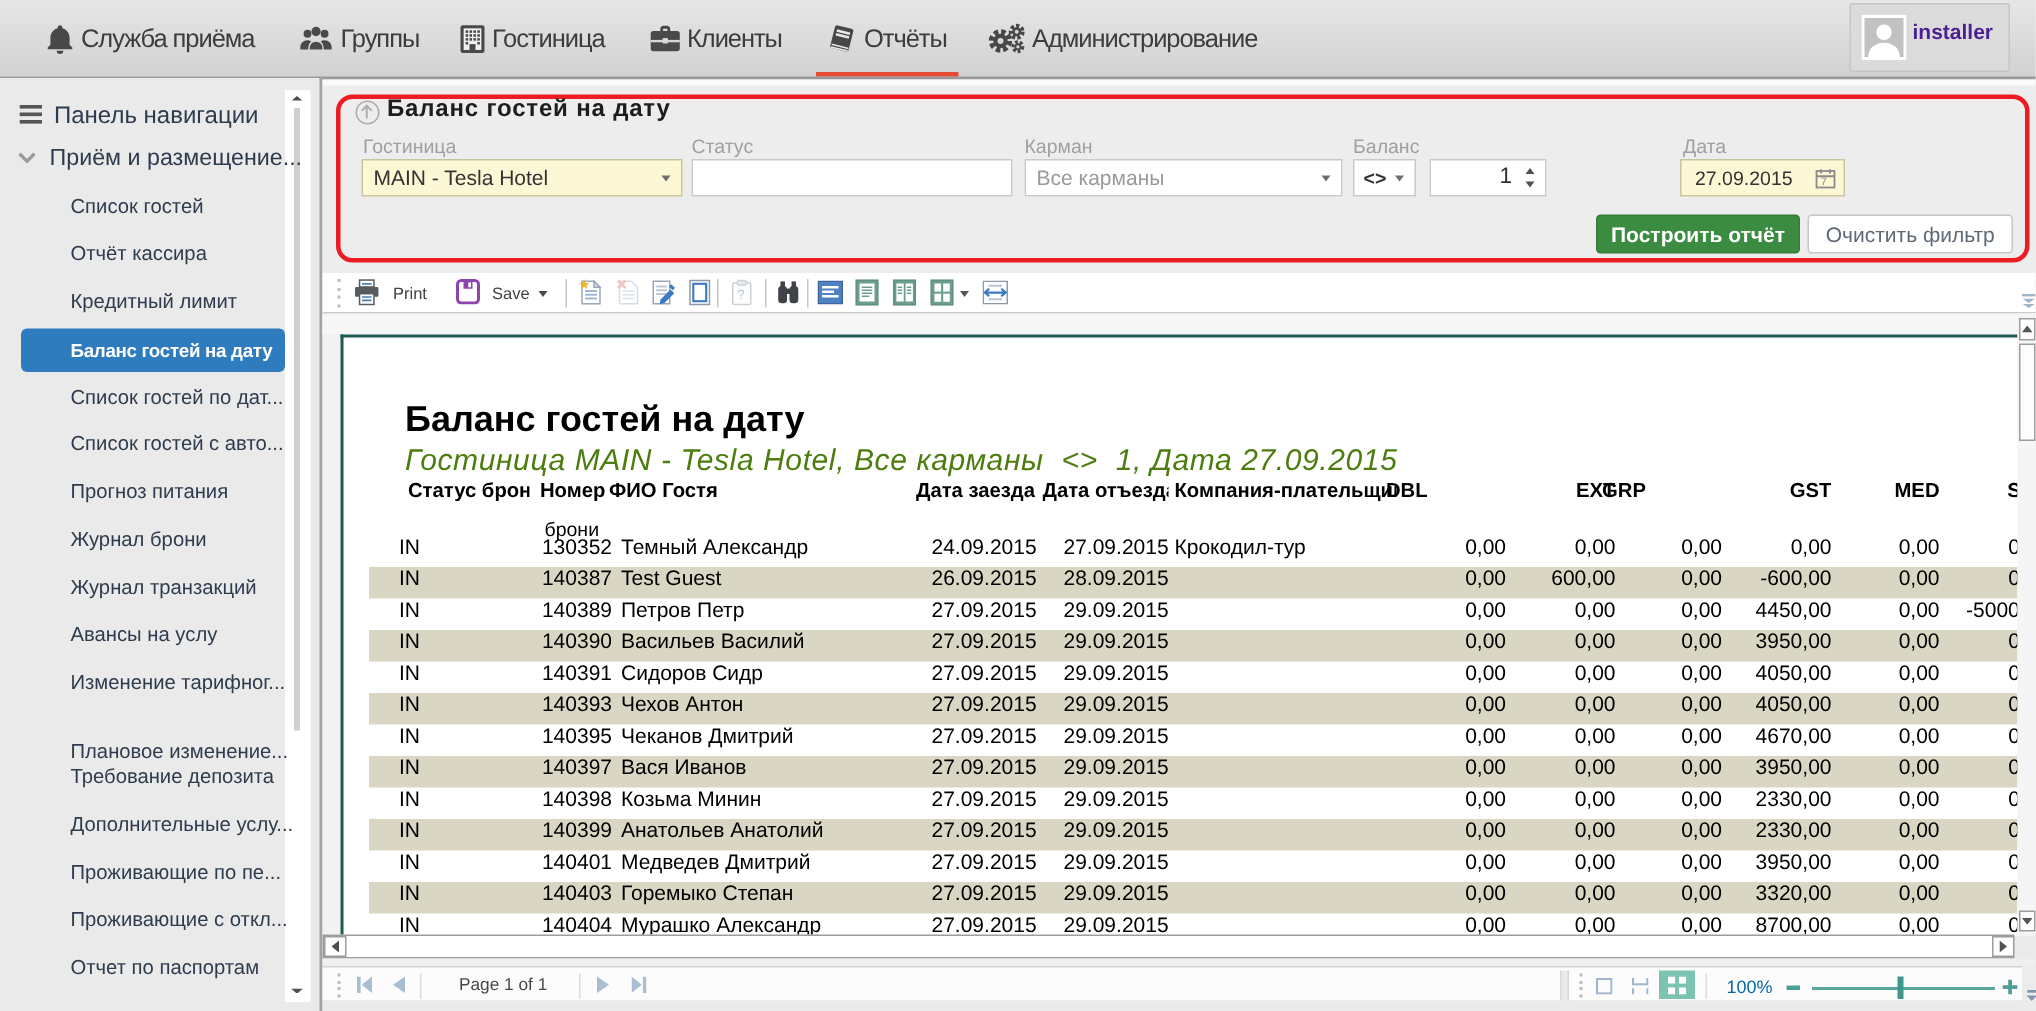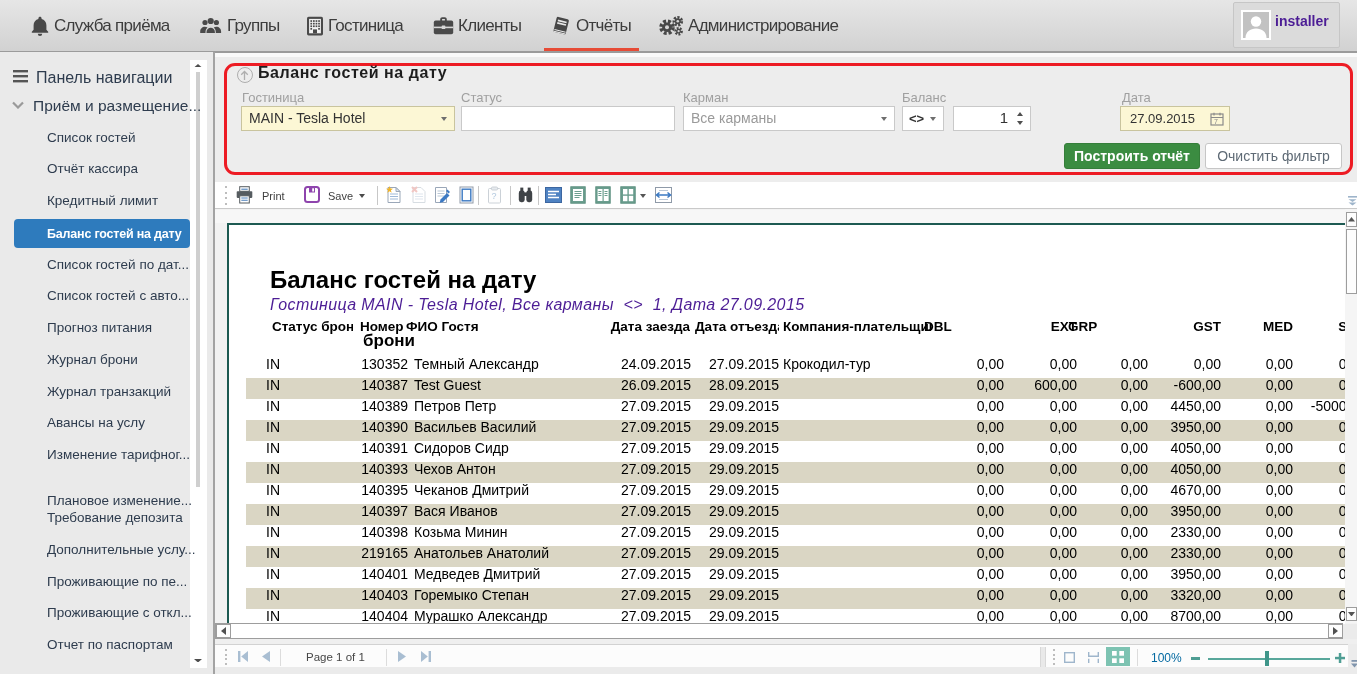--- a/index.html
+++ b/index.html
@@ -34,23 +34,23 @@
 #btn-build{position:absolute;left:1064px;top:143px;width:136px;height:26px;background:#3b8c41;border:1px solid #357e3a;border-radius:3px;color:#fff;font-weight:bold;font-size:14px;text-align:center;line-height:24px}
 #btn-clear{position:absolute;left:1205px;top:143px;width:137px;height:26px;background:#fff;border:1px solid #c6c6c6;border-radius:3px;color:#5e6a75;font-size:14px;text-align:center;line-height:24px}
 
 #toolbar{position:absolute;left:215px;top:182px;width:1142px;height:27px;background:#fff;border-bottom:1px solid #c9c9c9}
 .tsep{position:absolute;top:186px;width:1px;height:19px;background:#c7c7c7}
 .tlabel{position:absolute;font-size:11px;line-height:10px;color:#3f3f3f}
 
 #viewer{position:absolute;left:215px;top:209px;width:1142px;height:415px;background:#f2f2f2}
 #page{position:absolute;left:227px;top:223px;width:1118px;height:401px;background:#fff;border-left:2px solid #1d5a52;border-top:2px solid #1d5a52;overflow:hidden}
 #rtitle{position:absolute;left:41px;top:41px;font-size:24px;font-weight:bold;color:#000}
-#rsub{position:absolute;left:41px;top:71px;font-size:16px;letter-spacing:0.4px;font-style:italic;color:#4c1d95}
+#rsub{position:absolute;left:41px;top:71px;font-size:20px;letter-spacing:0.4px;font-style:italic;color:#4d7c0f}
 .h1{position:absolute;top:93.5px;font-size:13.5px;font-weight:bold;color:#000;white-space:nowrap;overflow:hidden}
-.h2{position:absolute;top:106px;font-size:17px;font-weight:bold;color:#000}
+.h2{position:absolute;top:120px;font-size:13px;font-weight:normal;color:#000}
 #rows{position:absolute;left:17px;top:132px;width:1099px}
 .row{position:relative;width:1099px;height:21px;font-size:14px;color:#000}
 .row.alt{background:#dad6c4}
 .row span{position:absolute;top:-1.5px;white-space:nowrap}
 .cIN{left:20px}
 .cNum{left:92px;width:70px;text-align:right}
 .cName{left:168px}
 .cD1{left:375px;width:70px;text-align:right}
 .cD2{left:463px;width:70px;text-align:right}
 .cComp{left:537px}
@@ -492,21 +492,21 @@
         <span class="cD2">29.09.2015</span>
         <span class="n1">0,00</span>
         <span class="n2">0,00</span>
         <span class="n3">0,00</span>
         <span class="n4">2330,00</span>
         <span class="n5">0,00</span>
         <span class="n6">0,00</span>
       </div>
 <div class="row alt">
         <span class="cIN">IN</span>
-        <span class="cNum">219165</span>
+        <span class="cNum">140399</span>
         <span class="cName">Анатольев Анатолий</span>
         <span class="cD1">27.09.2015</span>
         <span class="cD2">29.09.2015</span>
         <span class="n1">0,00</span>
         <span class="n2">0,00</span>
         <span class="n3">0,00</span>
         <span class="n4">2330,00</span>
         <span class="n5">0,00</span>
         <span class="n6">0,00</span>
       </div>

